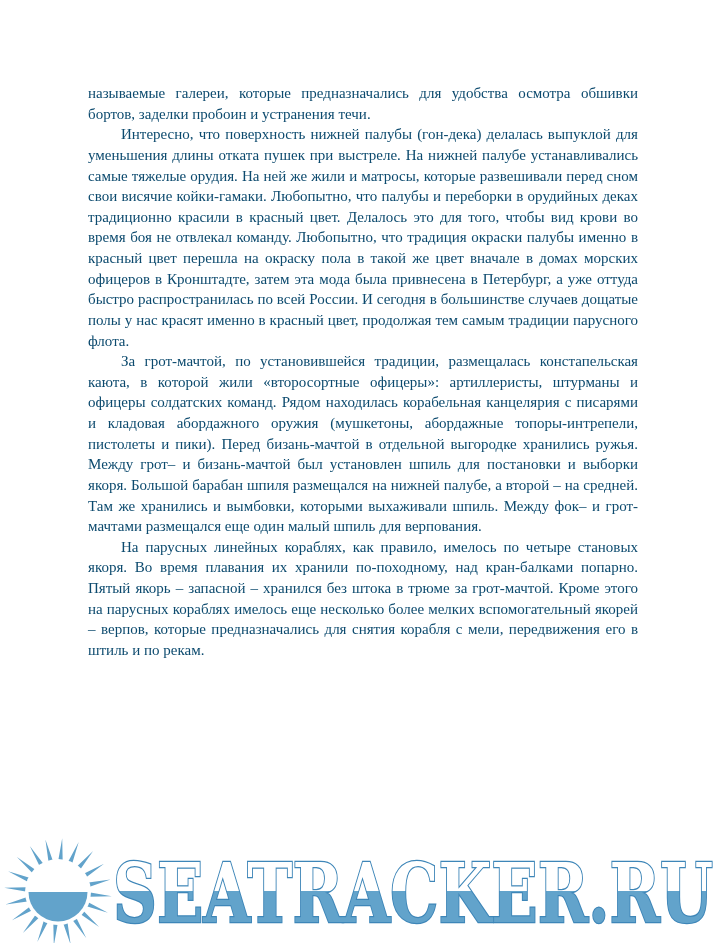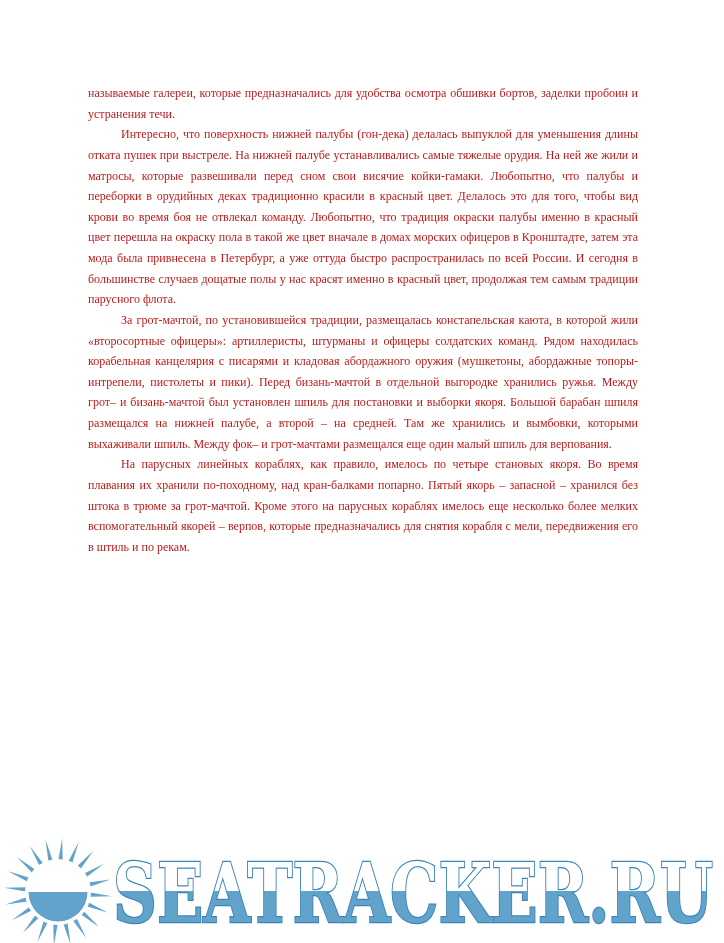--- a/index.html
+++ b/index.html
@@ -13,23 +13,23 @@
     height: 943px;
     background: #ffffff;
     overflow: hidden;
   }
   .text-block {
     position: absolute;
     left: 88px;
     top: 83px;
     width: 550px;
     font-family: "Liberation Serif", serif;
-    font-size: 12px;
+    font-size: 15px;
     line-height: 20.62px;
-    color: #b91c1c;
+    color: #0c4a6e;
     text-align: justify;
   }
   .text-block p {
     margin: 0;
     padding: 0;
     text-indent: 33px;
   }
   .text-block p.noindent {
     text-indent: 0;
   }

